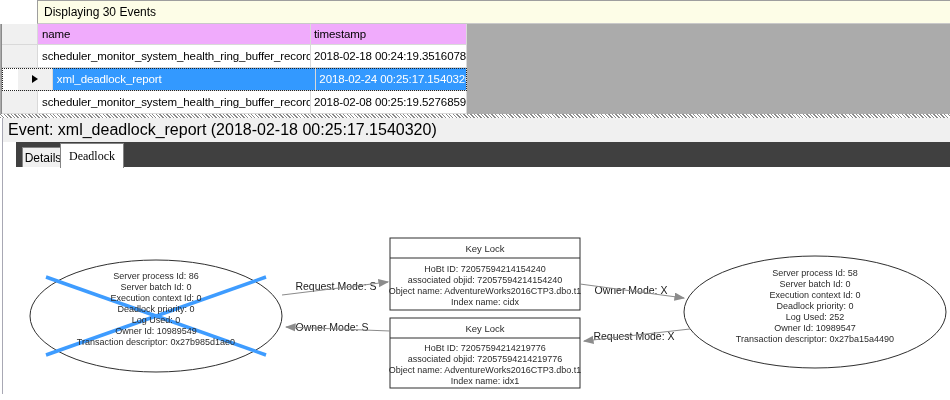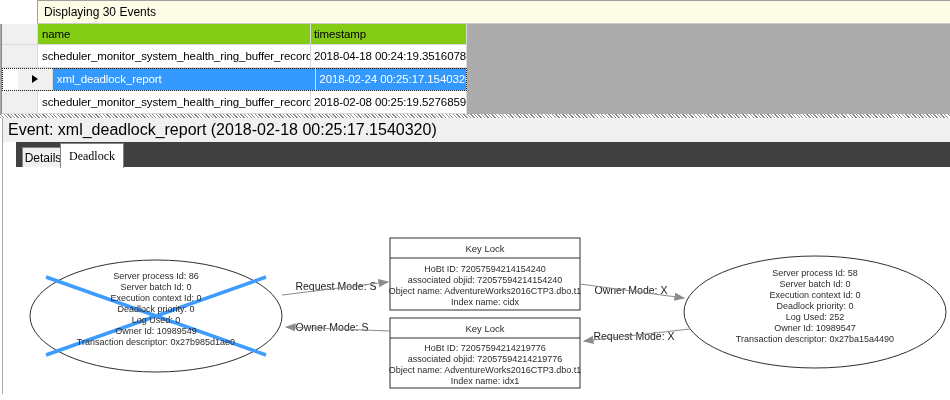--- a/index.html
+++ b/index.html
@@ -30,21 +30,21 @@
   .grid-row { display:flex; height:23px; }
   .grid-row.header { height:21px; }
   .cell {
     border-right:1px solid #d9d9d9; border-bottom:1px solid #d9d9d9;
     display:flex; align-items:center; overflow:hidden; white-space:nowrap;
     background:#fff; padding-left:4px;
   }
   .cell.rowhdr { width:36px; background:#F0F0F0; padding-left:0; justify-content:center; }
   .cell.c-name { width:273px; }
   .cell.c-time { width:156px; padding-left:3px; }
-  .grid-row.header .cell { background:#84cc16; }
+  .grid-row.header .cell { background:#f0abfc; }
   .grid-row.header .cell.rowhdr { background:#F0F0F0; }
   .grid-row.selected .cell.c-name, .grid-row.selected .cell.c-time {
     background:#3399FF; color:#fff;
   }
   .grid-row.selected { outline:1px dotted #222; outline-offset:-1px;padding-left:16px; }
   .arrow-right {
     width:0; height:0; border-left:6px solid #000;
     border-top:4px solid transparent; border-bottom:4px solid transparent;
   }
 
@@ -97,21 +97,21 @@
     <div class="grid">
       <div class="grid-row header">
         <div class="cell rowhdr"></div>
         <div class="cell c-name">name</div>
         <div class="cell c-time">timestamp</div>
       </div>
       <div id="grid-rows">
           <div class="grid-row">
             <div class="cell rowhdr"></div>
             <div class="cell c-name">scheduler_monitor_system_health_ring_buffer_recorded</div>
-            <div class="cell c-time">2018-04-18 00:24:19.3516078</div>
+            <div class="cell c-time">2018-02-18 00:24:19.3516078</div>
           </div>
           <div class="grid-row selected">
             <div class="cell rowhdr">
               <div class="arrow-right"></div>
             </div>
             <div class="cell c-name">xml_deadlock_report</div>
             <div class="cell c-time">2018-02-24 00:25:17.1540320</div>
           </div>
           <div class="grid-row">
             <div class="cell rowhdr"></div>

